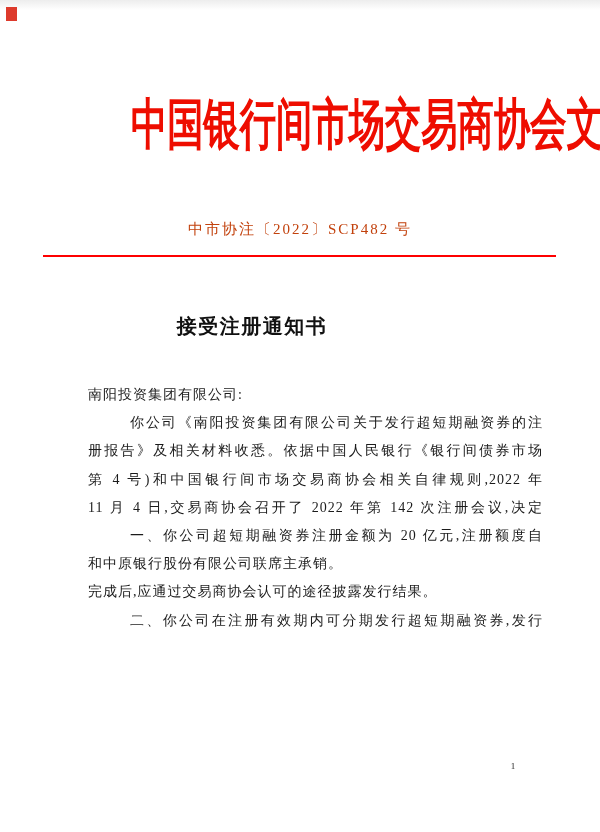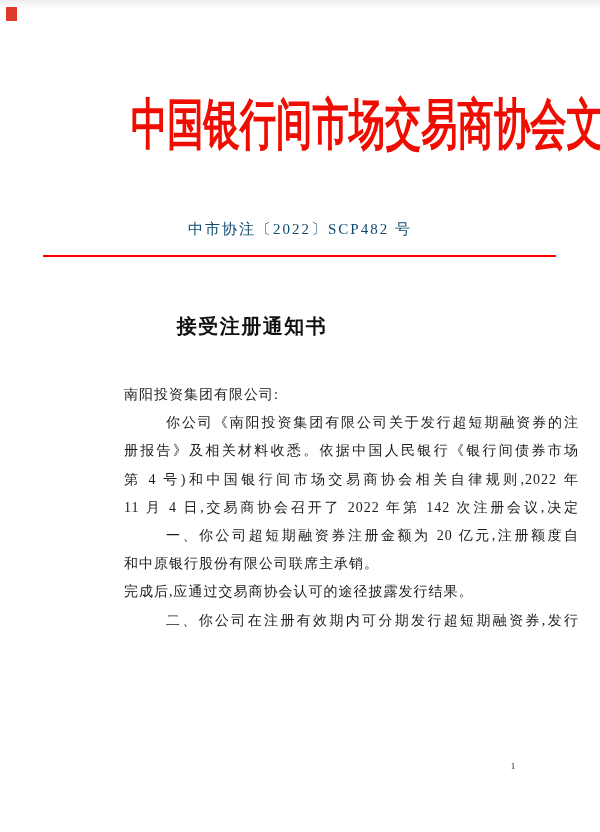--- a/index.html
+++ b/index.html
@@ -41,21 +41,21 @@
     transform: scaleX(0.66);
     transform-origin: 50% 50%;
   }
   .doc-number {
     position: absolute;
     left: 0; top: 220px;
     width: 600px;
     text-align: center;
     font-size: 15px;
     letter-spacing: 2px;
-    color: #0c4a6e;
+    color: #c2410c;
   }
   .red-divider {
     position: absolute;
     left: 43px; top: 255px;
     width: 513px; height: 2px;
   }
   .notice-title {
     position: absolute;
     left: 0; top: 313px;
     width: 504px;
@@ -66,21 +66,20 @@
     color: #111111;
   }
   .body {
     position: absolute;
     left: 88px; top: 381px;
     width: 455px;
     font-size: 14px;
     line-height: 28.2px;
     color: #1b1b1b;
     letter-spacing: 1px;
-    margin-left: 36px;
   }
   .line {
     white-space: nowrap;
     text-align: left;
   }
   .line.j {
     white-space: normal;
     text-align: justify;
     text-align-last: justify;
     text-justify: inter-character;

